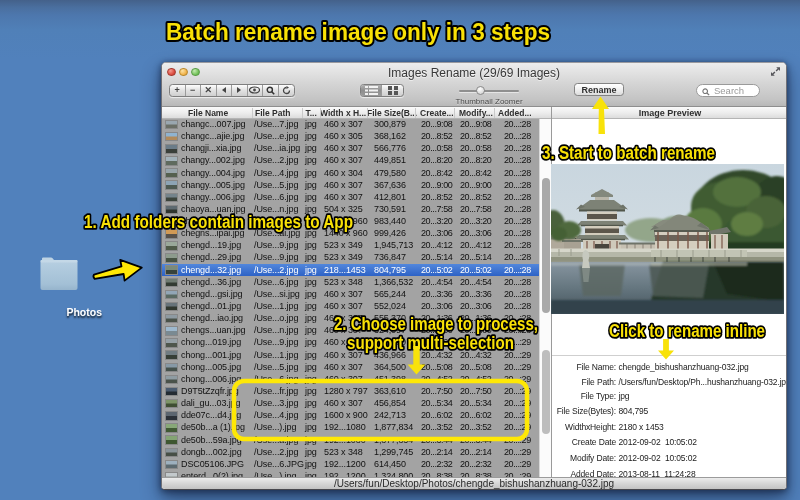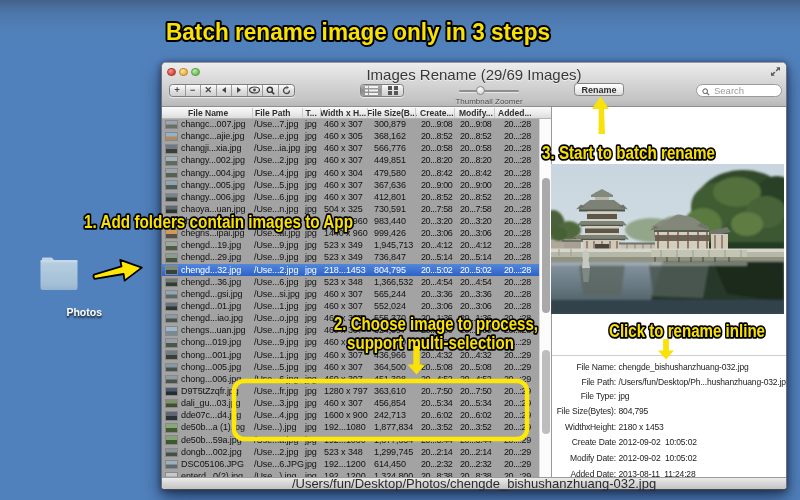--- a/index.html
+++ b/index.html
@@ -12,21 +12,21 @@
   box-shadow:0 1px 0 rgba(255,255,255,.55) inset, 0 10px 20px rgba(10,20,45,.45), 0 3px 8px rgba(10,20,45,.45), 0 0 5px rgba(10,20,45,.3);
   border:1px solid #707076; border-top-color:#9a9a9e; border-bottom-color:#48484e; }
 #titlebar { position:absolute; left:0; top:0; width:100%; height:43.5px;
   background:linear-gradient(#ededed,#d6d6d6 45%,#c4c4c4 85%,#b8b8b8);
   border-radius:4px 4px 0 0; border-bottom:1px solid #8e8e8e; }
 .tl { position:absolute; top:4.5px; width:8.5px; height:8.5px; border-radius:50%; }
 #tl1 { left:5px;  background:radial-gradient(circle at 35% 30%,#f49a8f,#dd4f43 60%,#b3352a); border:0.5px solid #a53d32;}
 #tl2 { left:17px; background:radial-gradient(circle at 35% 30%,#fbe2a5,#f3b64f 60%,#cd8f2e); border:0.5px solid #b98a31;}
 #tl3 { left:29px; background:radial-gradient(circle at 35% 30%,#c4eab2,#77c55e 60%,#4f9e3a); border:0.5px solid #5d9e4a;}
 #wtitle { position:absolute; top:3px; left:0; width:100%; text-align:center;
-  font-size:15px; font-weight:normal; color:#383838; text-shadow:0 1px 0 rgba(255,255,255,.6); }
+  font-size:12px; font-weight:normal; color:#383838; text-shadow:0 1px 0 rgba(255,255,255,.6); }
 #fullscr { position:absolute; right:5px; top:3px; width:11px; height:11px; }
 
 
 .seg { position:absolute; display:flex; border:1px solid #7e7e7e; border-radius:3.5px;
   background:linear-gradient(#fdfdfd,#e3e3e3 45%,#cfcfcf); box-shadow:0 1px 1px rgba(255,255,255,.7); overflow:hidden; }
 .seg > div { border-right:1px solid #9a9a9a; display:flex; align-items:center; justify-content:center;
   color:#444; font-weight:bold; }
 .seg > div:last-child { border-right:none; }
 #btns { left:7px; top:20.5px; height:13.5px; width:126px; }
 #btns > div { width:15.75px; font-size:9px; }
@@ -35,21 +35,21 @@
 #vtog .on { background:linear-gradient(#b0b0b0,#8f8f8f 50%,#9b9b9b); }
 #slider { position:absolute; left:297px; top:26.5px; width:60px; height:2px; background:#8f8f8f;
   border-radius:1px; box-shadow:0 1px 0 rgba(255,255,255,.5); }
 #knob { position:absolute; left:17px; top:-3.5px; width:9px; height:9px; border-radius:50%;
   background:radial-gradient(circle at 40% 30%,#ffffff,#d9d9d9 70%,#bdbdbd); border:0.5px solid #8a8a8a; }
 #sliderlab { position:absolute; z-index:6; left:282px; top:33.5px; width:90px; text-align:center;
   font-size:8px; color:#4a4a4a; text-shadow:0 1px 0 rgba(255,255,255,.5); }
 #renbtn { position:absolute; left:412px; top:19.5px; width:50px; height:13.5px; border-radius:3.5px;
   border:1px solid #838383; background:linear-gradient(#ffffff,#f2f2f2 45%,#dcdcdc);
   font-size:9px; font-weight:bold; color:#2e2e2e; text-align:center; line-height:12.5px; }
-#search { position:absolute; left:534px; top:21px; width:86px; height:12.5px; border-radius:7px;
+#search { position:absolute; left:534px; top:21px; width:64px; height:12.5px; border-radius:7px;
   border:1px solid #9a9a9a; background:#fff; font-size:9.5px; color:#9a9a9a; line-height:11px; padding-left:17px; }
 
 
 #content { position:absolute; left:0; top:43.5px; width:100%; height:371.5px; background:#a3a3a3; overflow:hidden; }
 #thead { position:absolute; left:0; top:0; width:100%; height:12px;
   background:linear-gradient(#fafafa,#ececec 55%,#dcdcdc); border-bottom:1px solid #b4b4b4;
   font-size:8.5px; font-weight:bold; color:#2e2e2e; white-space:nowrap; }
 #thead span { position:absolute; top:1px; }
 .hsep { position:absolute; top:1px; height:10px; width:1px; background:#c9c9c9; }
 
@@ -74,21 +74,21 @@
   font-size:9px; font-weight:bold; color:#2e2e2e; text-align:center; line-height:12.5px; }
 #photo { position:absolute; left:-1.5px; top:57.5px; width:233px; height:150px; }
 #mline { position:absolute; left:0px; top:248px; width:236px; height:1px; background:#cfcfcf; }
 .mrow { position:absolute; left:0; width:100%; font-size:8.5px; letter-spacing:-0.15px; color:#222; white-space:nowrap; }
 .mrow .ml { position:absolute; left:-12px; width:76px; text-align:right; }
 .mrow .mv { position:absolute; left:66.5px; }
 
 
 #status { position:absolute; left:0; bottom:0; width:100%; height:12px;
   background:linear-gradient(#ececec,#d6d6d6 50%,#c3c3c3); border-top:1px solid #9b9b9b;
-  border-radius:0 0 3.5px 3.5px; font-size:13px; color:#2a2a2a; text-align:center; line-height:11.5px; }
+  border-radius:0 0 3.5px 3.5px; font-size:10px; color:#2a2a2a; text-align:center; line-height:11.5px; }
 
 
 #folder { position:absolute; left:39px; top:255px; width:40px; height:38px; }
 #folderlab { position:absolute; left:16px; top:306px; width:86px; text-align:right; font-size:10.5px; font-weight:bold;
   color:#fff; text-shadow:0 1.5px 2px rgba(0,0,0,.8); }
 
 #anno { position:absolute; left:0; top:0; width:800px; height:500px; pointer-events:none; }
 </style></head>
 <body>
 
@@ -518,20 +518,21 @@
           <span class="c d1">20...8:38</span>
           <span class="c d2">20...8:38</span>
           <span class="c d3">20...:29</span>
         </div>
     </div>
     <div id="scrl">
       <div class="thumb" style="top:59.5px;height:135px"></div>
       <div class="thumb" style="top:231.5px;height:84px;background:#bdbdbd"></div>
     </div>
     <div id="pv">
+      <div id="pvhead">Image Preview</div>
       <svg id="photo" viewBox="0 0 233 150" preserveAspectRatio="none">
         <defs>
           <filter id="soft" x="-20%" y="-20%" width="140%" height="140%">
               <feGaussianBlur stdDeviation="1.3"></feGaussianBlur>
             </filter>
           <filter id="soft2" x="-20%" y="-20%" width="140%" height="140%">
               <feGaussianBlur stdDeviation="0.7"></feGaussianBlur>
             </filter>
           <linearGradient id="skyg" x1="0" y1="0" x2="0" y2="1">
             <stop offset="0" stop-color="#c9d6df"></stop>

